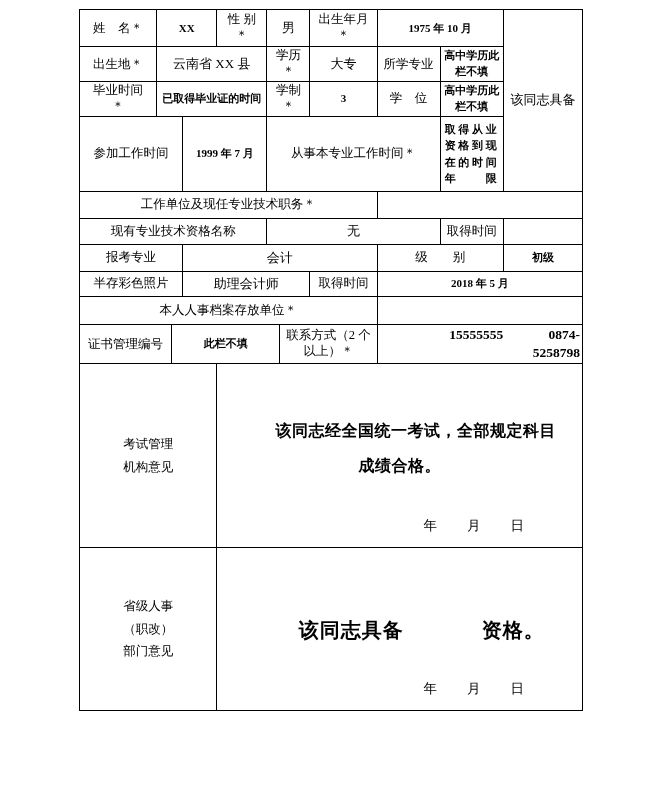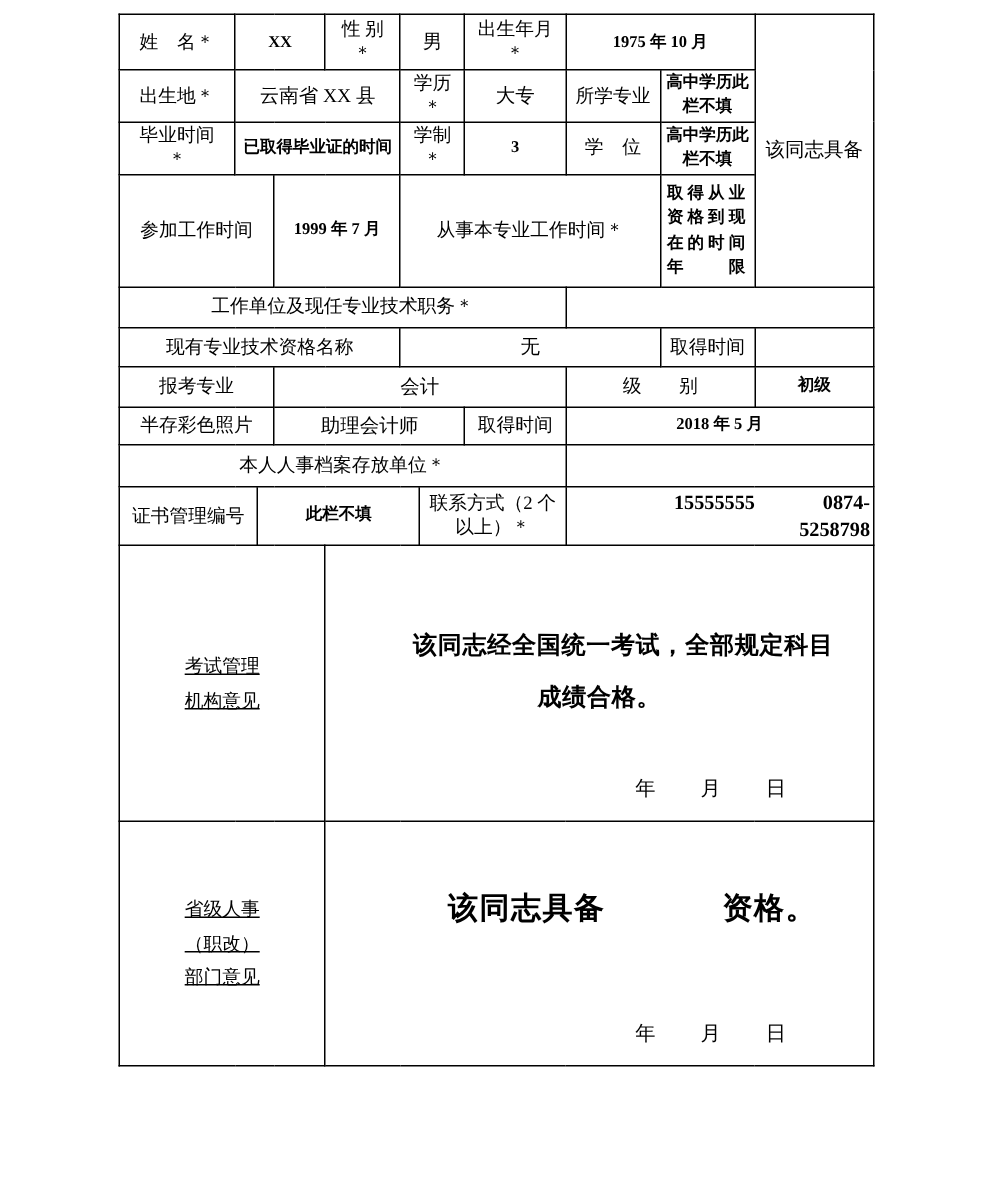--- a/index.html
+++ b/index.html
@@ -37,30 +37,30 @@
   .phones span { font-weight: bold; font-size: 13.5px; }
   .phones .p1 { margin-right: 42px; }
   .opinion-cell { position: relative; vertical-align: top; text-align: center; }
   .opinion1-text {
     padding: 48px 16px 0 16px; text-indent: 2em;
     font-size: 16px; font-weight: bold; letter-spacing: 0.5px;
     line-height: 2.2;
   }
   .opinion2-text {
     padding: 44px 0 0 44px;
-    font-size: 20px; font-weight: bold; letter-spacing: 1px;
+    font-size: 20px; font-weight: bold; letter-spacing: 1px; margin-top: 24px;
   }
   .opinion2-text .gap { display: inline-block; width: 78px; }
   .date-line {
     position: absolute; bottom: 12px; right: 58px;
     display: flex; gap: 30px; font-size: 13.5px; font-weight: normal;
   }
   .label-cell { font-size: 12.5px; }
   .photo-cell { font-size: 13px; line-height: 1.6; padding: 0 6px; }
-  .stack { line-height: 1.8; font-size: 12.5px; text-decoration: underline; }
+  .stack { line-height: 1.8; font-size: 12.5px; }
 </style>
 </head>
 <body>
 
 <div class="sheet">
 
   <table class="form">
     <colgroup>
       <col style="width:77px">
         <col style="width:15px">

